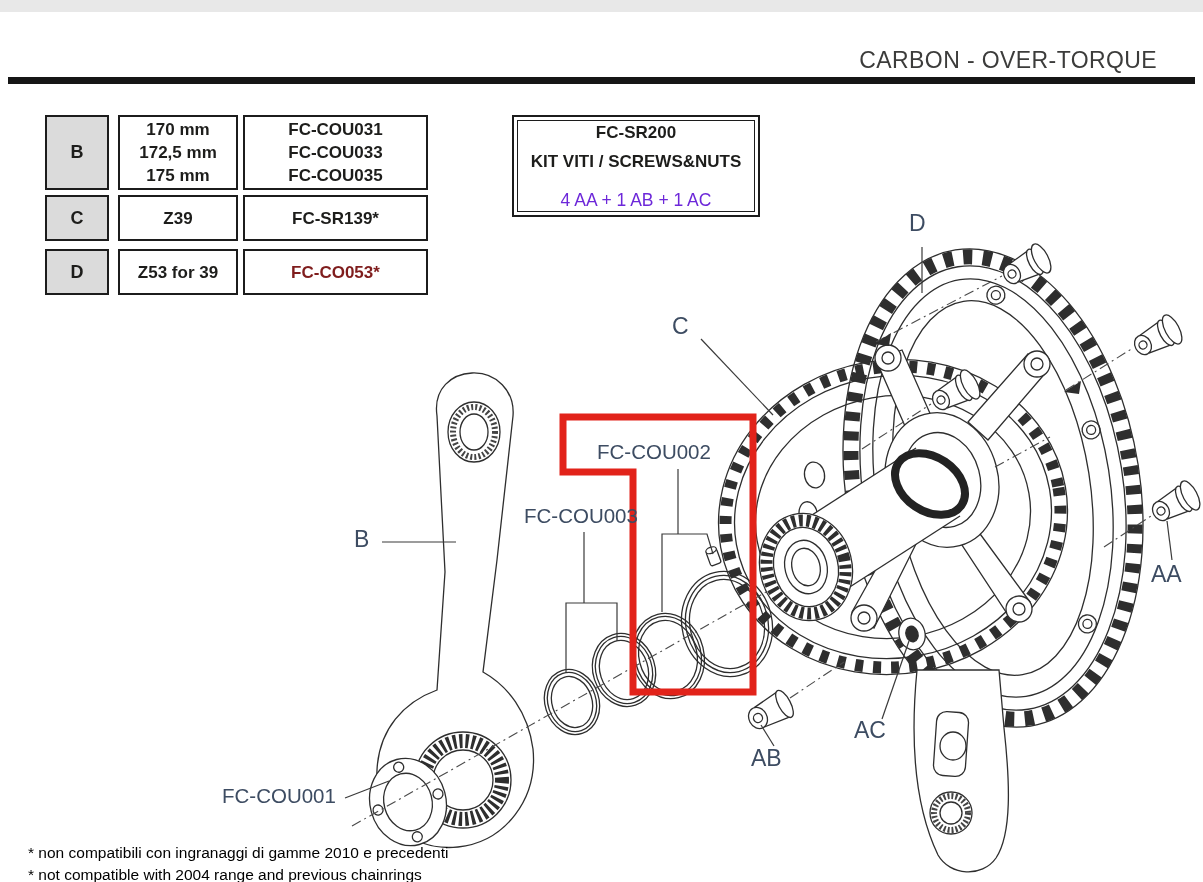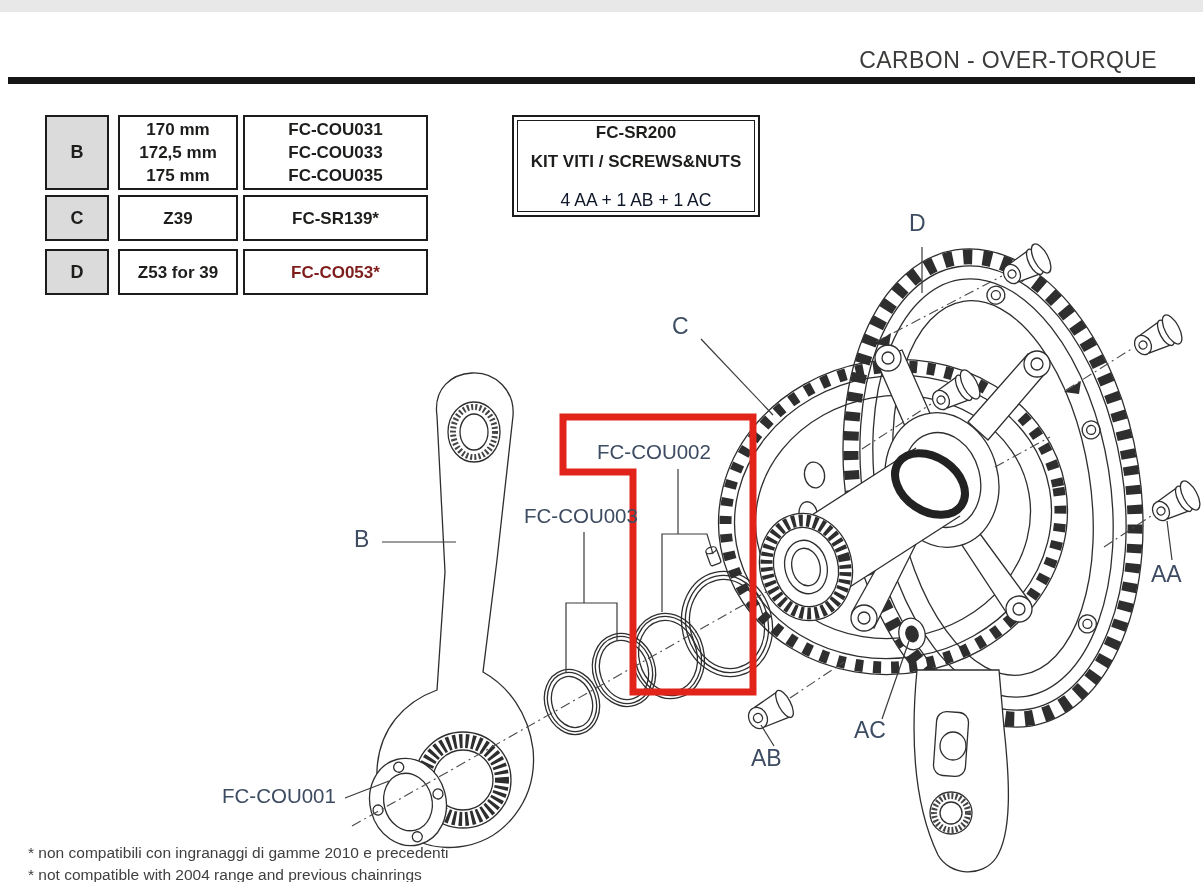--- a/index.html
+++ b/index.html
@@ -31,30 +31,30 @@
   
   .kit-box{
     position:absolute;left:512px;top:103px;width:248px;height:102px;
     box-sizing:border-box;border:2px solid #1c1c1c;background:#fff;
   }
   .kit-inner{
     position:absolute;inset:3px;border:1.5px solid #1c1c1c;
     display:flex;flex-direction:column;align-items:center;justify-content:space-between;text-align:center;
   }
   .kit-line1,.kit-line2{font-weight:bold;font-size:17px;line-height:23px;color:#1d1d1b;}
-  .kit-line3{font-size:17.5px;font-weight:400;color:#0f172a;margin-top:12px;}
+  .kit-line3{font-size:17.5px;font-weight:400;color:#6d28d9;margin-top:12px;}
   
   .dlabel{
     position:absolute;font-weight:400;color:#3d4c62;white-space:nowrap;
   }
   .dlabel.letter{font-size:23px;}
   .dlabel.code{font-size:20.5px;}
   
   .footnote{
-    position:absolute;left:28px;font-size:15.5px;color:#404040;font-weight:400;
+    position:absolute;left:28px;font-size:15.5px;color:#000000;font-weight:400;
   }
   .fn1{top:832px;}
   .fn2{top:854px;}
   svg.diagram{position:absolute;left:0;top:0;}
 </style>
 </head>
 <body>
 
 <div class="page">
 

